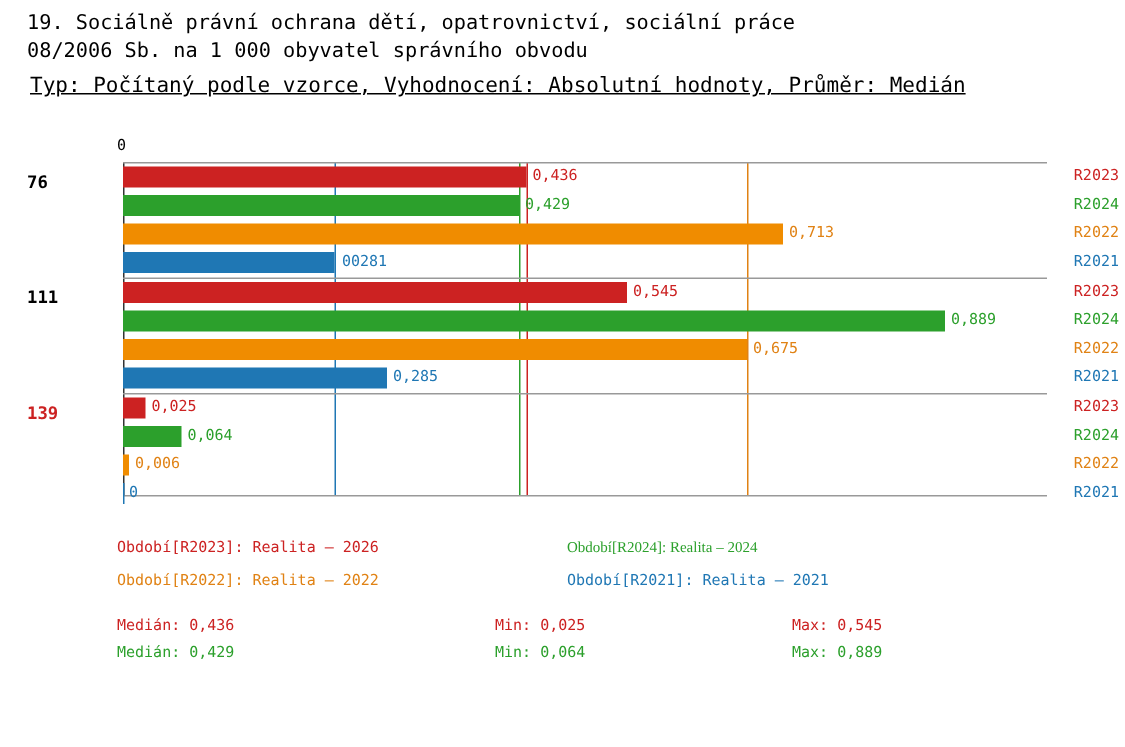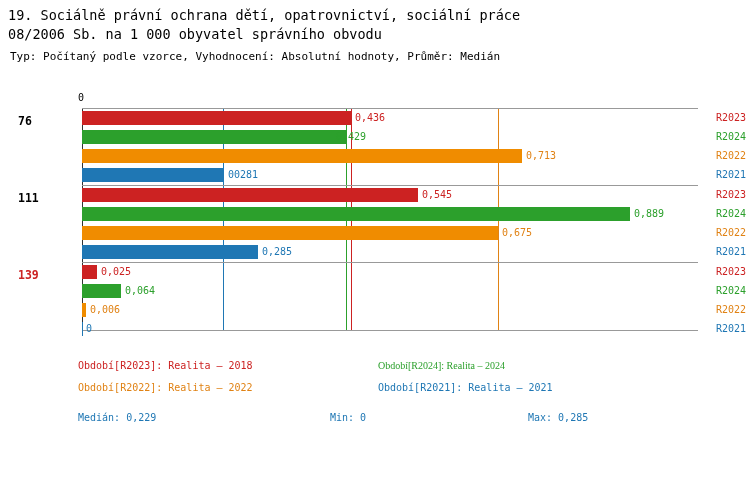--- a/index.html
+++ b/index.html
@@ -9,35 +9,36 @@
   body {
     width: 750px;
     height: 498px;
     background: #ffffff;
     font-family: "DejaVu Sans Mono", "Liberation Mono", monospace;
     color: #000000;
     overflow: hidden;
     position: relative;
   }
   .titles {
-    padding: 6px 4px 0 8px;
+    padding: 6px 4px 0 18px;
   }
   .title-line {
     font-size: 13.5px;
     line-height: 19px;
     white-space: pre;
     letter-spacing: 0px;
   }
   .subtitle {
-    font-size: 11px;
+    font-size: 14px;
     line-height: 14px;
     margin-top: 6px;
     padding-left: 2px;
     color: #000;
     white-space: pre;
+    text-decoration: underline;
   }
   .plot {
     position: absolute;
     left: 0;
     top: 92px;
     width: 750px;
     height: 260px;
   }
   
   .axis-top-label {
@@ -171,21 +172,21 @@
   <div class="group-label" style="top:22px;">76</div>
 
   <div class="bar-row" style="top:18px;">
     <div class="bar-name c-red">R2023</div>
     <div class="bar b-red" style="width:269px;"></div>
     <div class="bar-value c-red" style="left:355px;">0,436</div>
   </div>
   <div class="bar-row" style="top:37px;">
     <div class="bar-name c-green">R2024</div>
     <div class="bar b-green" style="width:264px;"></div>
-    <div class="bar-value c-green" style="left:336px;text-align:right;">0,429</div>
+    <div class="bar-value c-green" style="left:350px;text-align:right;">0,429</div>
   </div>
   <div class="bar-row" style="top:56px;">
     <div class="bar-name c-orange">R2022</div>
     <div class="bar b-orange" style="width:440px;"></div>
     <div class="bar-value c-orange" style="left:526px;">0,713</div>
   </div>
   <div class="bar-row" style="top:75px;">
     <div class="bar-name c-blue">R2021</div>
     <div class="bar b-blue" style="width:141px;"></div>
     <div class="bar-value c-blue" style="left:228px;">00281</div>
@@ -232,25 +233,30 @@
     <div class="bar-value c-orange" style="left:90px;">0,006</div>
   </div>
   <div class="bar-row" style="top:229px;">
     <div class="bar-name c-blue">R2021</div>
     <div class="bar b-blue" style="width:1px;"></div>
     <div class="bar-value c-blue" style="left:86px;">0</div>
   </div>
 </div>
 
 <div class="legend">
-  <div class="legend-item c-red" style="left:78px; top:0px;">Období[R2023]: Realita – 2018</div>
+  <div class="legend-item c-red" style="left:78px; top:0px;">Období[R2023]: Realita – 2026</div>
   <div class="legend-item c-green" style="left:378px; top:0px;font-family:Liberation Serif, serif;">Období[R2024]: Realita – 2024</div>
   <div class="legend-item c-orange" style="left:78px; top:22px;">Období[R2022]: Realita – 2022</div>
   <div class="legend-item c-blue" style="left:378px; top:22px;">Období[R2021]: Realita – 2021</div>
 </div>
 
 <div class="stats">
   <div class="stat-row">
-    <span class="stat-med c-blue">Medián: 0,229</span>
-    <span class="stat-min c-blue">Min: 0</span>
-    <span class="stat-max c-blue">Max: 0,285</span>
+    <span class="stat-med c-red">Medián: 0,436</span>
+    <span class="stat-min c-red">Min: 0,025</span>
+    <span class="stat-max c-red">Max: 0,545</span>
+  </div>
+  <div class="stat-row">
+    <span class="stat-med c-green">Medián: 0,429</span>
+    <span class="stat-min c-green">Min: 0,064</span>
+    <span class="stat-max c-green">Max: 0,889</span>
   </div>
 </div>
 
 </body></html>

